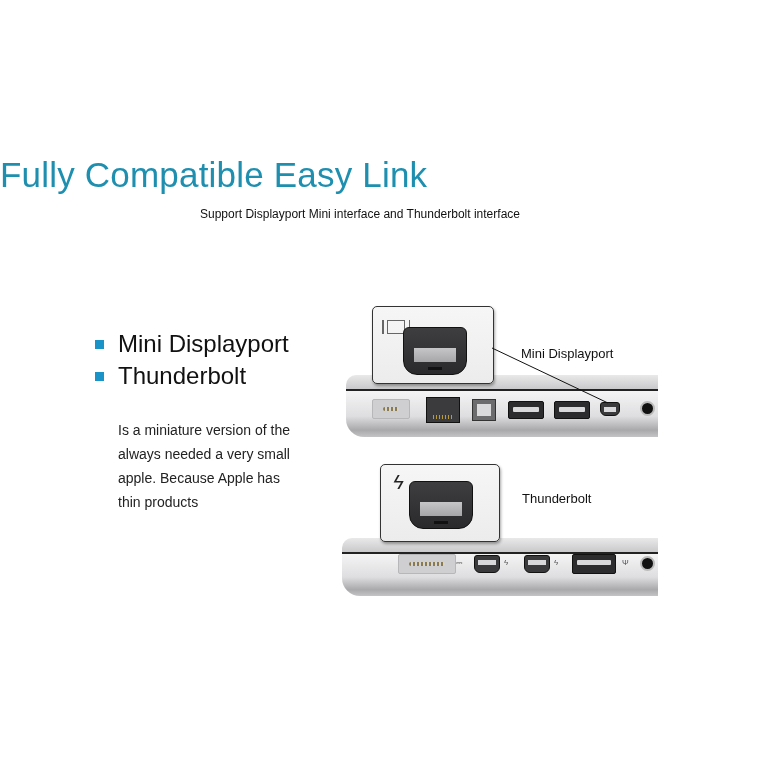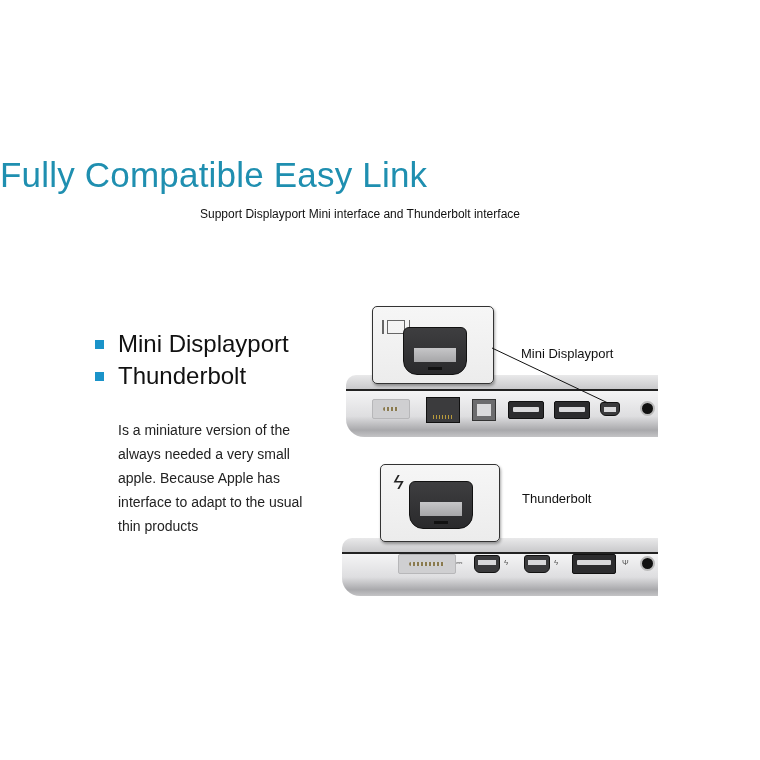--- a/index.html
+++ b/index.html
@@ -124,21 +124,20 @@
   <div class="bullet-row">
     <span class="bullet-sq"></span>
     <span class="bullet-text">Thunderbolt</span>
   </div>
 </div>
 
 <div class="abs desc">
   <p>Is a miniature version of the</p>
   <p>always needed a very small</p>
   <p>apple. Because Apple has</p>
-  <p>interface to adapt to the usual</p>
   <p>thin products</p>
 </div>
 
 <div class="laptop" style="left:346px; top:375px; width:312px; height:62px;">
   <div class="lid"></div>
   <div class="base"></div>
   <div class="port mag" style="left:26px; top:24px; width:36px; height:18px;"></div>
   <div class="port eth" style="left:80px; top:22px; width:32px; height:24px;"></div>
   <div class="port fw" style="left:126px; top:24px; width:22px; height:20px;"></div>
   <div class="port usb" style="left:162px; top:26px; width:34px; height:16px;"></div>

